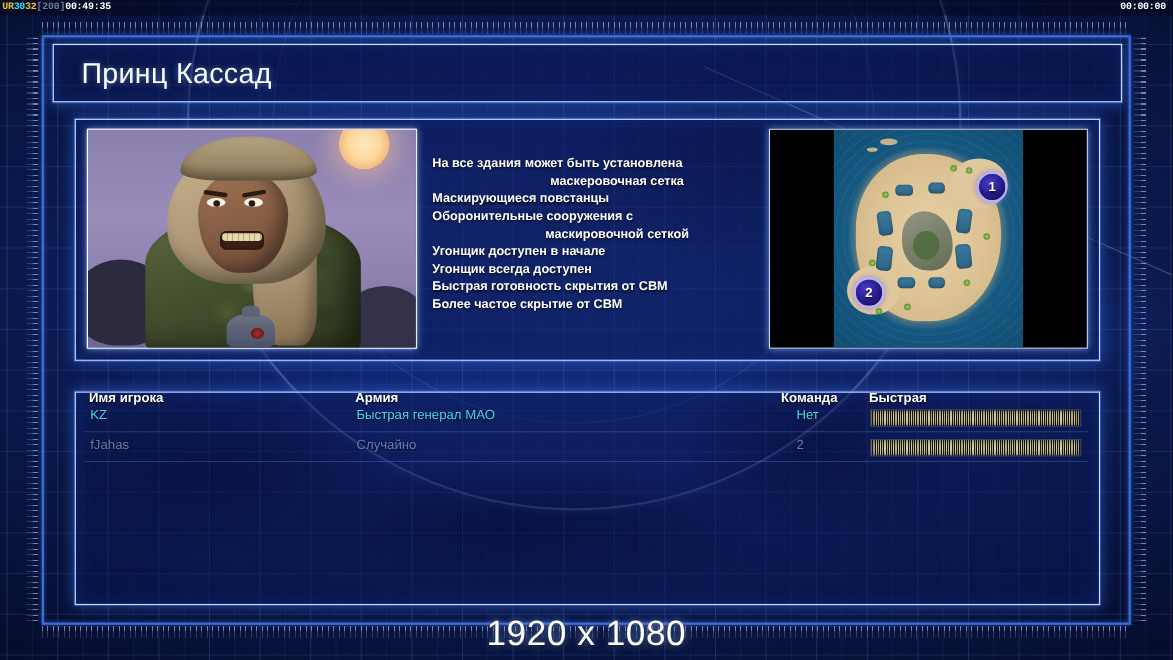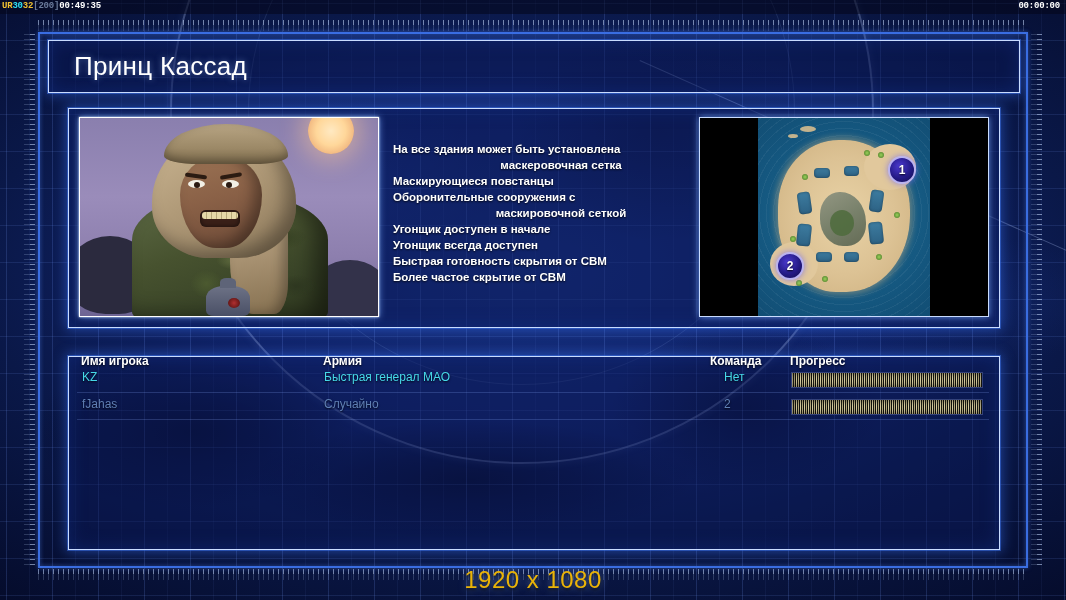--- a/index.html
+++ b/index.html
@@ -482,22 +482,22 @@
 
   
   #res-wrap {
     position: absolute;
     left: 0; bottom: 6px;
     width: 1066px;
     text-align: center;
     z-index: 40;
   }
   #res-text {
-    color: #eab308;
-    font-size: 24px;
+    color: #ffffff;
+    font-size: 32px;
     letter-spacing: .5px;
     text-shadow: 0 0 8px rgba(140,180,255,.7), 0 2px 3px rgba(0,0,0,.9);
   }
 </style>
 </head>
 <body>
 
 <div id="screen">
 
   <div class="bg-base"></div>
@@ -611,21 +611,21 @@
         </div>
       </div>
 
     </div>
   </div>
 
   <div id="list-headers">
     <div class="col-head ch-name">Имя игрока</div>
     <div class="col-head ch-army">Армия</div>
     <div class="col-head ch-team">Команда</div>
-    <div class="col-head ch-prog">Прогресс</div>
+    <div class="col-head ch-prog">Быстрая</div>
   </div>
 
   <div class="panel" id="list-panel">
 
     <div class="row row-1">
       <div class="cell cell-name c-active">KZ</div>
       <div class="cell cell-army c-active">Быстрая генерал МАО</div>
       <div class="cell cell-team c-active">Нет</div>
       <div class="progress">
         <div class="progress-fill"></div>

